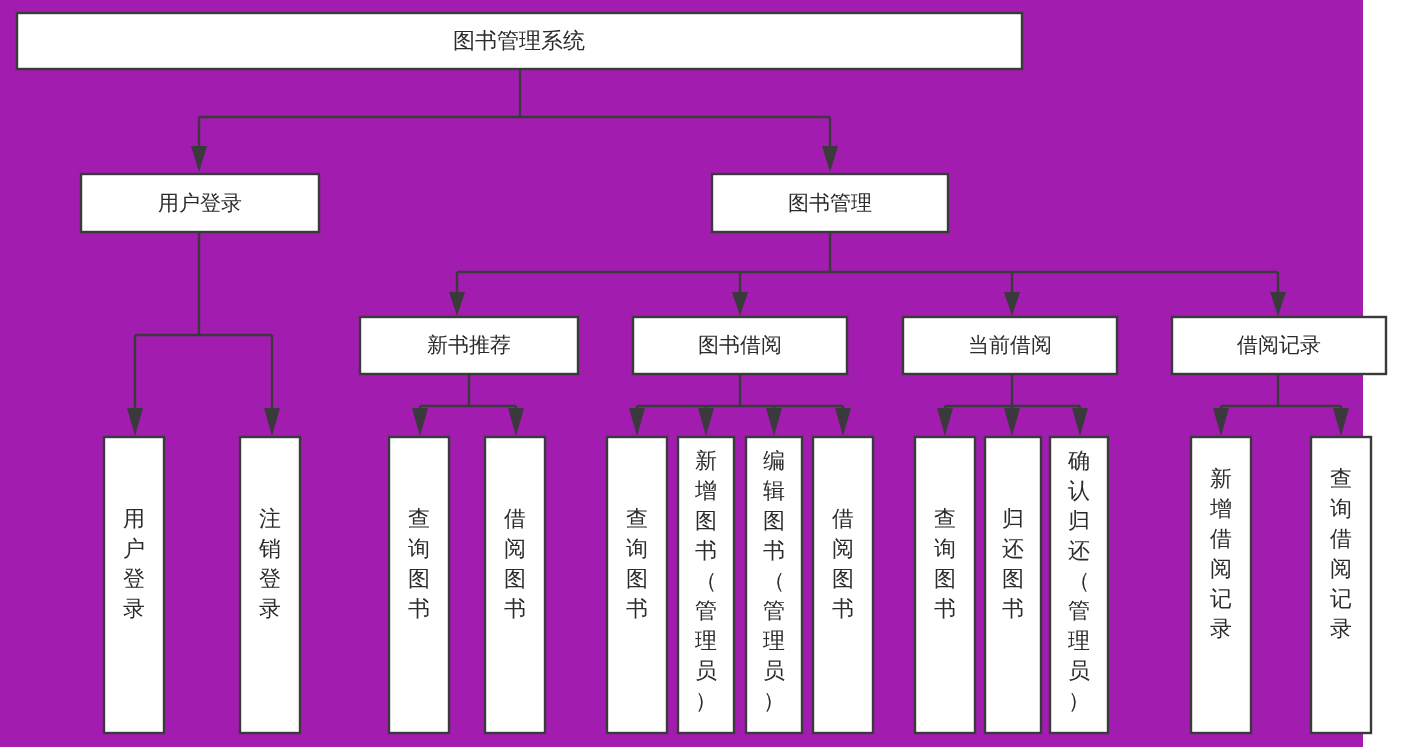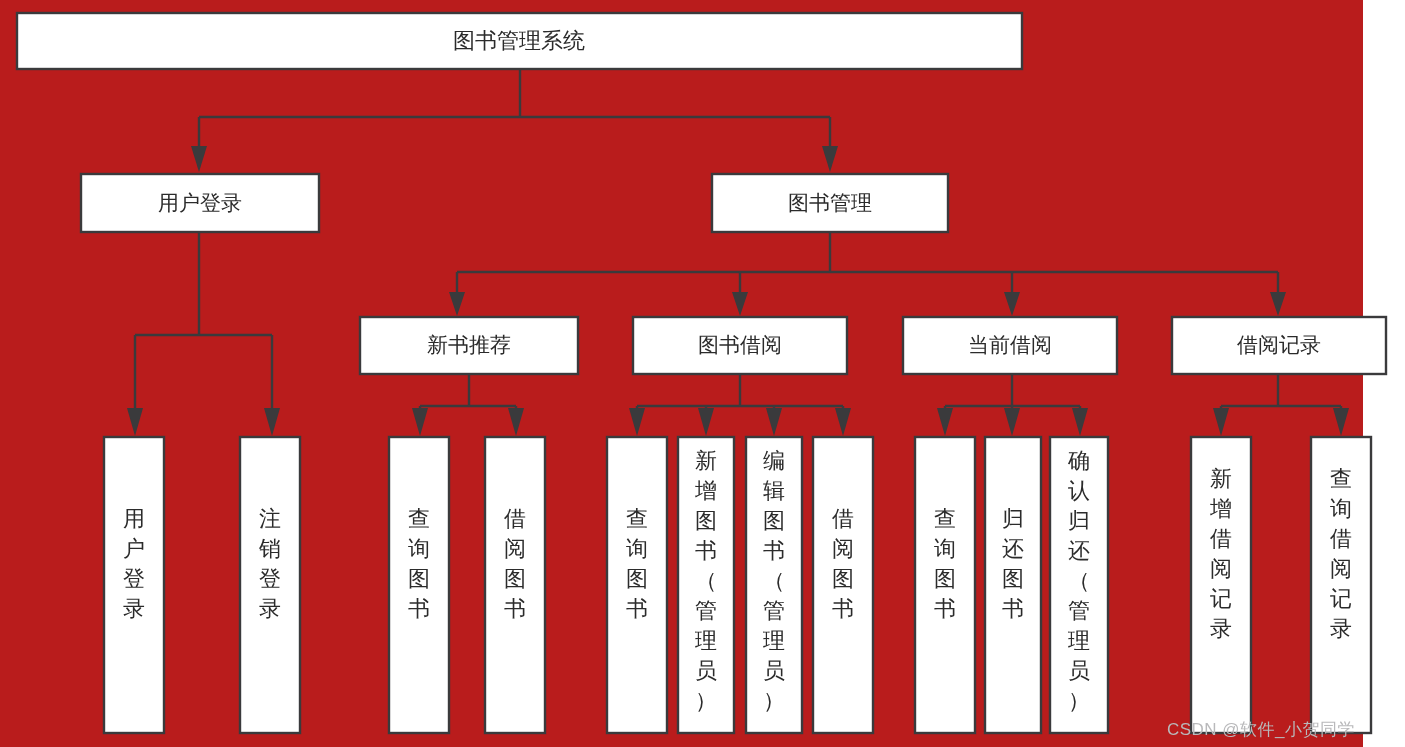--- a/index.html
+++ b/index.html
@@ -10,21 +10,21 @@
   body {
     width: 1405px;
     height: 747px;
     font-family: "Liberation Sans", "DejaVu Sans", sans-serif;
     overflow: hidden;
   }
   #diagram-root {
     position: relative;
     width: 1363px;
     height: 747px;
-    background: #b91c1c;
+    background: #a21caf;
     text-decoration: underline;
   }
   svg.diagram-canvas {
     position: absolute;
     top: 0;
     left: 0;
     width: 1405px;
     height: 747px;
     display: block;
   }
@@ -228,14 +228,13 @@
       <rect class="node-box" x="1191" y="437" width="60" height="296"></rect>
       <text class="leaf-label-cell" x="1221" y="480"><tspan x="1221" dy="0">新</tspan><tspan x="1221" dy="30">增</tspan><tspan x="1221" dy="30">借</tspan><tspan x="1221" dy="30">阅</tspan><tspan x="1221" dy="30">记</tspan><tspan x="1221" dy="30">录</tspan></text>
     </g>
     <g>
       <rect class="node-box" x="1311" y="437" width="60" height="296"></rect>
       <text class="leaf-label-cell" x="1341" y="480"><tspan x="1341" dy="0">查</tspan><tspan x="1341" dy="30">询</tspan><tspan x="1341" dy="30">借</tspan><tspan x="1341" dy="30">阅</tspan><tspan x="1341" dy="30">记</tspan><tspan x="1341" dy="30">录</tspan></text>
     </g>
 
   </svg>
 
-  <div class="watermark">CSDN @软件_小贺同学</div>
 </div>
 
 </body></html>

